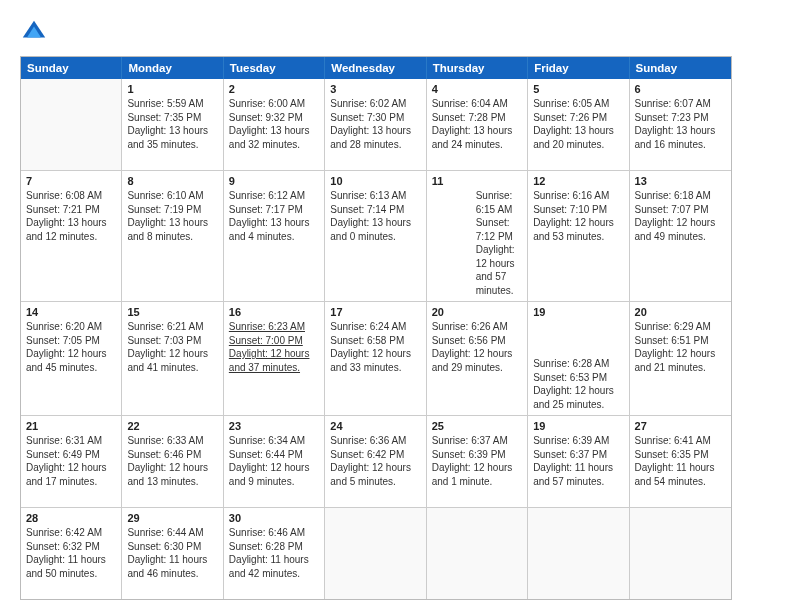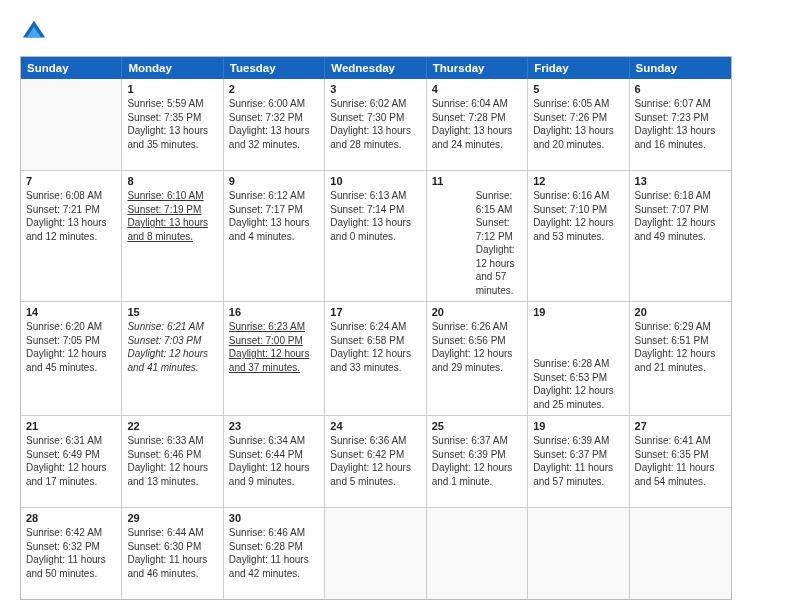--- a/index.html
+++ b/index.html
@@ -145,21 +145,21 @@
           <div class="cal-cell">
             <div class="day-number">1</div>
             <div class="cell-info" style="white-space: pre-line;">Sunrise: 5:59 AM
 Sunset: 7:35 PM
 Daylight: 13 hours
 and 35 minutes.</div>
           </div>
           <div class="cal-cell">
             <div class="day-number">2</div>
             <div class="cell-info" style="white-space: pre-line;">Sunrise: 6:00 AM
-Sunset: 7:32 PM
+Sunset: 9:32 PM
 Daylight: 13 hours
 and 32 minutes.</div>
           </div>
           <div class="cal-cell">
             <div class="day-number">3</div>
             <div class="cell-info" style="white-space: pre-line;">Sunrise: 6:02 AM
 Sunset: 7:30 PM
 Daylight: 13 hours
 and 28 minutes.</div>
           </div>
@@ -188,21 +188,21 @@
         <div class="cal-row">
           <div class="cal-cell">
             <div class="day-number">7</div>
             <div class="cell-info" style="white-space: pre-line;">Sunrise: 6:08 AM
 Sunset: 7:21 PM
 Daylight: 13 hours
 and 12 minutes.</div>
           </div>
           <div class="cal-cell">
             <div class="day-number">8</div>
-            <div class="cell-info" style="white-space: pre-line; text-decoration: underline;">Sunrise: 6:10 AM
+            <div class="cell-info" style="white-space: pre-line;">Sunrise: 6:10 AM
 Sunset: 7:19 PM
 Daylight: 13 hours
 and 8 minutes.</div>
           </div>
           <div class="cal-cell">
             <div class="day-number">9</div>
             <div class="cell-info" style="white-space: pre-line;">Sunrise: 6:12 AM
 Sunset: 7:17 PM
 Daylight: 13 hours
 and 4 minutes.</div>
@@ -239,21 +239,21 @@
         <div class="cal-row">
           <div class="cal-cell">
             <div class="day-number">14</div>
             <div class="cell-info" style="white-space: pre-line;">Sunrise: 6:20 AM
 Sunset: 7:05 PM
 Daylight: 12 hours
 and 45 minutes.</div>
           </div>
           <div class="cal-cell">
             <div class="day-number">15</div>
-            <div class="cell-info" style="white-space: pre-line; font-style: italic;">Sunrise: 6:21 AM
+            <div class="cell-info" style="white-space: pre-line;">Sunrise: 6:21 AM
 Sunset: 7:03 PM
 Daylight: 12 hours
 and 41 minutes.</div>
           </div>
           <div class="cal-cell">
             <div class="day-number">16</div>
             <div class="cell-info" style="white-space: pre-line; text-decoration: underline;">Sunrise: 6:23 AM
 Sunset: 7:00 PM
 Daylight: 12 hours
 and 37 minutes.</div>

